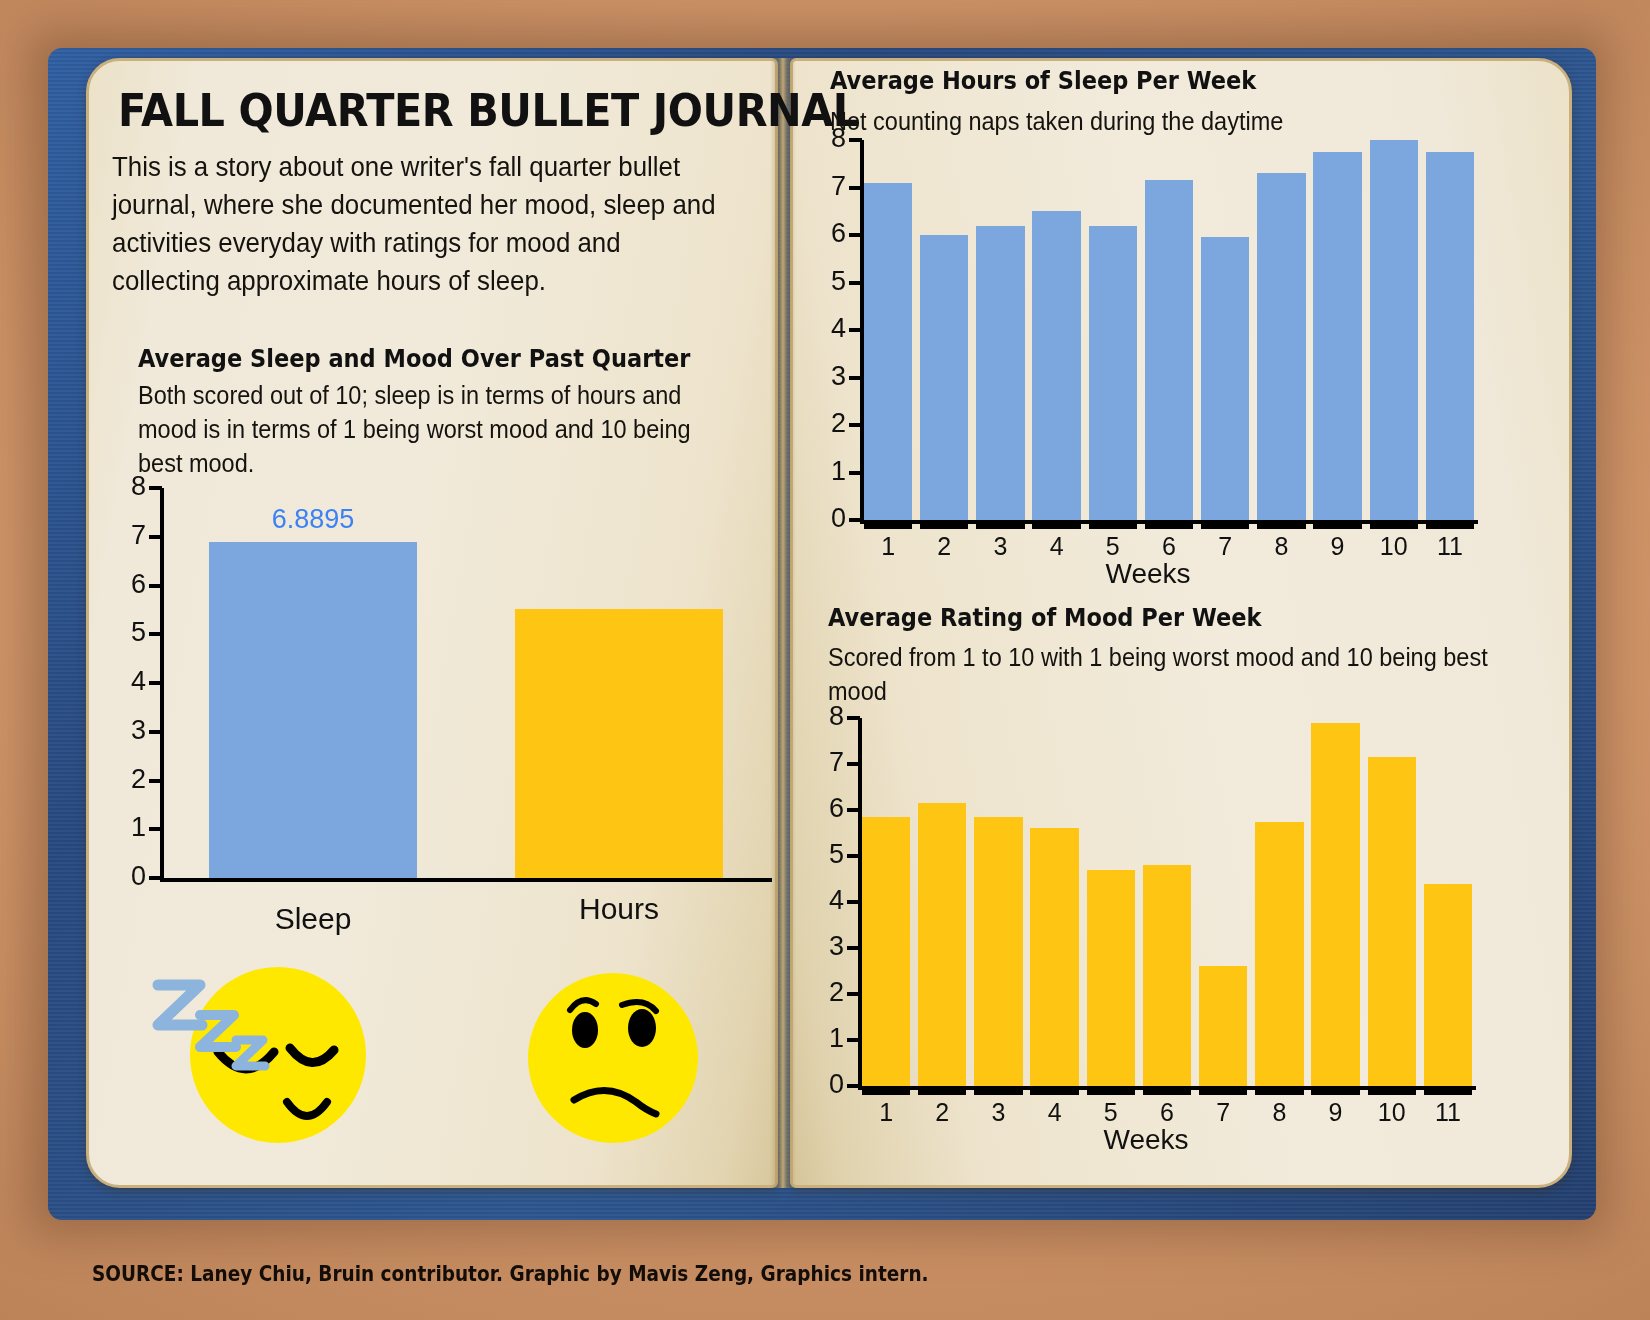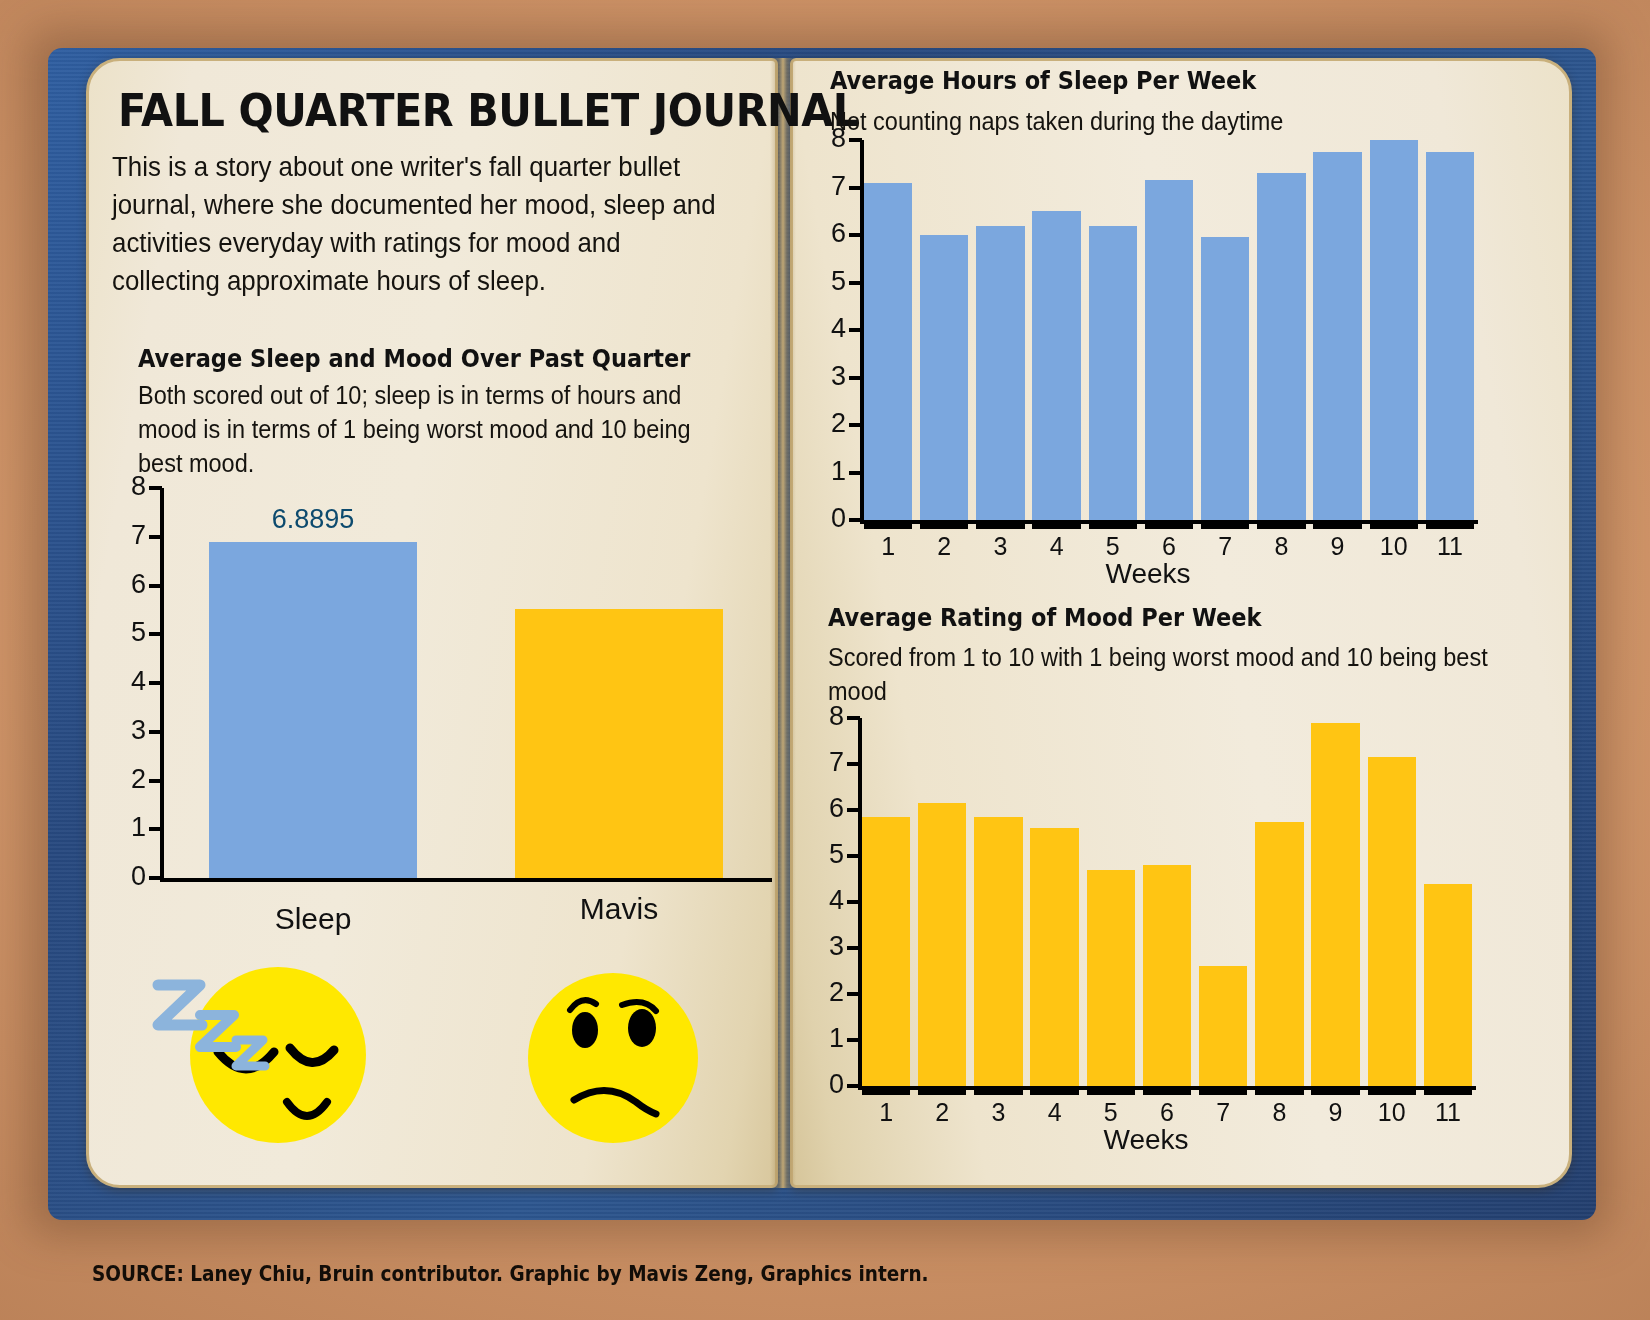--- a/index.html
+++ b/index.html
@@ -82,21 +82,21 @@
     font-weight: 700; font-size: 25px; color: #111;
     transform: scaleX(.9); transform-origin: left center; white-space: nowrap;
   }
   .chart-sub {
     font-size: 25px; line-height: 34px; color: #15130f;
     transform: scaleX(.94); transform-origin: left top;
   }
   .axis-num { font-size: 27px; color: #111; font-family: "Liberation Sans", sans-serif; }
   .tick-lbl { font-size: 25px; color: #111; }
   .axis-name { font-size: 28px; color: #111; }
-  .bar-value { font-size: 27px; color: #0c4a6e; white-space: nowrap; }
+  .bar-value { font-size: 27px; color: #3b82f6; white-space: nowrap; }
   .cat-label { font-size: 30px; color: #111; }
 
   
   .plot { position: absolute; }
   .axis-line { position: absolute; background: #000; }
   .bar { position: absolute; bottom: 0; }
 
   
   .source {
     position: absolute; left: 92px; top: 1262px;
@@ -138,21 +138,21 @@
     <div class="axis-line" style="left: 37px; top: 290.5px; width: 13px; height: 4px;"></div>
     <div class="axis-num" style="position: absolute; left: -2px; top: 275.5px; width: 36px; text-align: right;">2</div>
     <div class="axis-line" style="left: 37px; top: 339.25px; width: 13px; height: 4px;"></div>
     <div class="axis-num" style="position: absolute; left: -2px; top: 324.25px; width: 36px; text-align: right;">1</div>
     <div class="axis-line" style="left: 37px; top: 388px; width: 13px; height: 4px;"></div>
     <div class="axis-num" style="position: absolute; left: -2px; top: 373px; width: 36px; text-align: right;">0</div>
     <div class="bar" style="left: 96.96px; top: 54.1369px; width: 208.08px; height: 335.863px; background: rgb(123, 167, 222);"></div>
     <div class="cat-label" style="position: absolute; left: 48px; top: 414px; width: 306px; text-align: center;">Sleep</div>
     <div class="bar-value" style="position: absolute; left: 48px; top: 16.1369px; width: 306px; text-align: center;">6.8895</div>
     <div class="bar" style="left: 402.96px; top: 121.246px; width: 208.08px; height: 268.754px; background: rgb(255, 197, 19);"></div>
-    <div class="cat-label" style="position: absolute; left: 354px; top: 404px; width: 306px; text-align: center;">Mavis</div>
+    <div class="cat-label" style="position: absolute; left: 354px; top: 404px; width: 306px; text-align: center;">Hours</div>
   </div>
 
 <svg style="position:absolute; left:140px; top:930px;" width="250" height="215" viewBox="0 0 250 215">
   <circle cx="138" cy="125" r="88" fill="#FFE800"></circle>
   <path d="M78 122 q28 34 56 0" stroke="#000" stroke-width="9" fill="none" stroke-linecap="round"></path>
   <path d="M150 118 q22 28 44 2" stroke="#000" stroke-width="9" fill="none" stroke-linecap="round"></path>
   <path d="M147 172 q20 28 40 0" stroke="#000" stroke-width="8" fill="none" stroke-linecap="round"></path>
   <path d="M18 55 h42 l-42 40 h44" stroke="#8CB4DC" stroke-width="11" fill="none" stroke-linejoin="round" stroke-linecap="round"></path>
   <path d="M60 85 h34 l-34 32 h36" stroke="#8CB4DC" stroke-width="10" fill="none" stroke-linejoin="round" stroke-linecap="round"></path>
   <path d="M96 110 h27 l-27 26 h29" stroke="#8CB4DC" stroke-width="9" fill="none" stroke-linejoin="round" stroke-linecap="round"></path>

